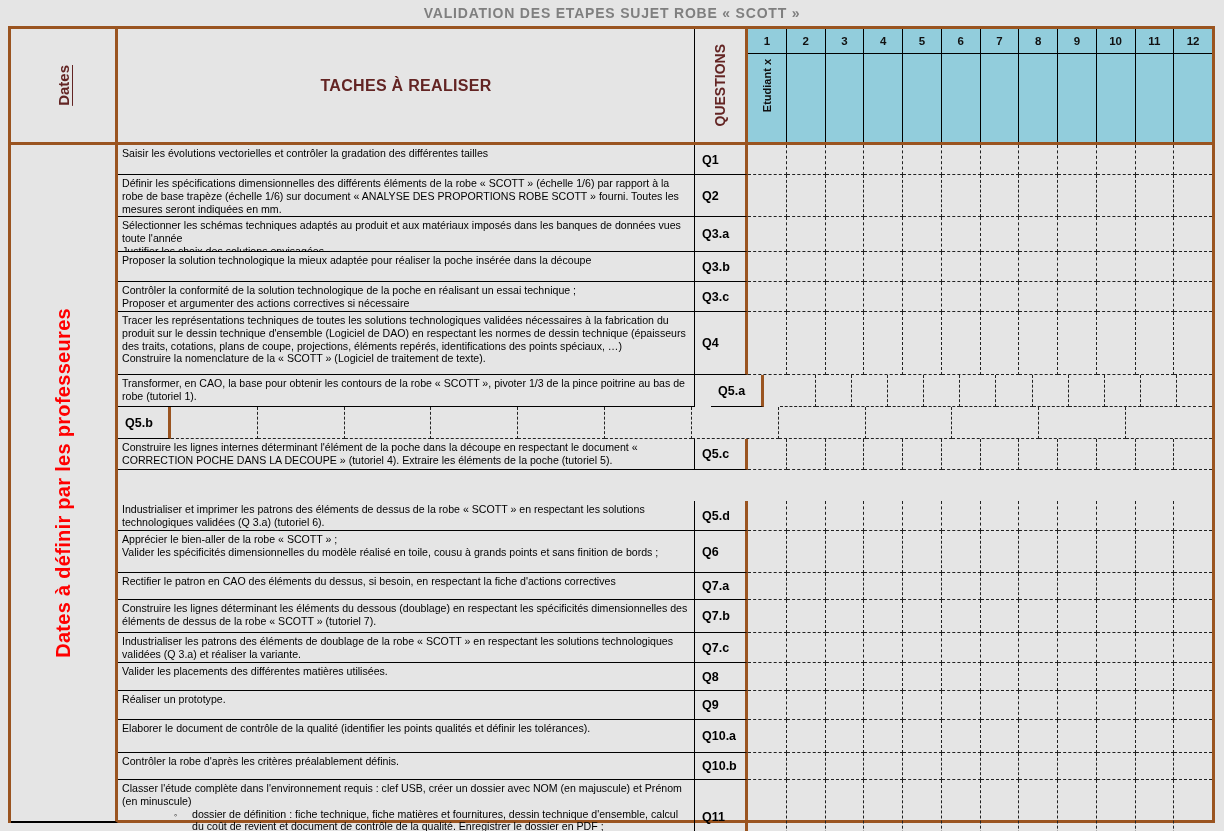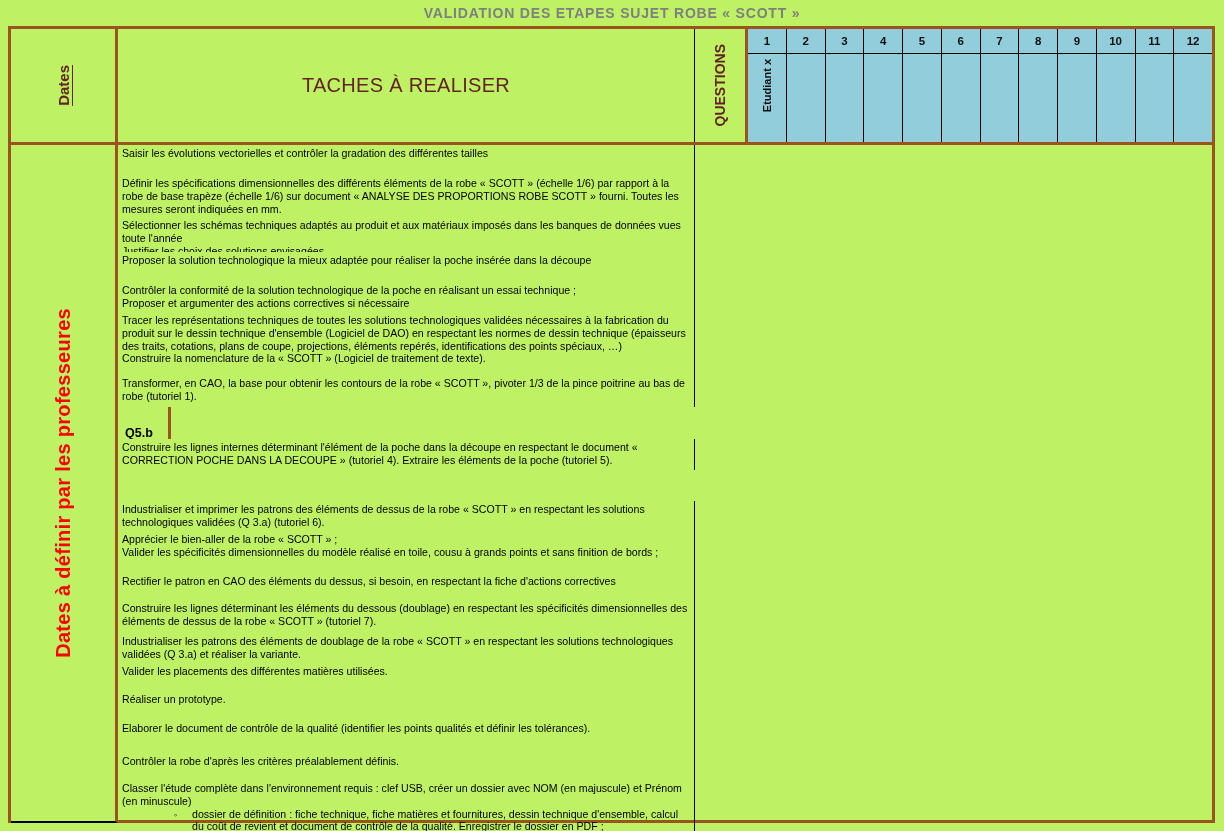--- a/index.html
+++ b/index.html
@@ -1,47 +1,47 @@
 <!DOCTYPE html>
 <html><head>
 <meta charset="utf-8">
 <style>
   html,body{margin:0;padding:0;background:#ffffff;width:1224px;height:831px;overflow:hidden;
     font-family:"Liberation Sans",sans-serif;-webkit-font-smoothing:antialiased;}
-  .page{position:relative;width:1224px;height:831px;background:#bef264;}
+  .page{position:relative;width:1224px;height:831px;background:#e5e5e5;}
   .title{position:absolute;top:5px;left:0;width:100%;text-align:center;
     color:#7F7F7F;font-weight:bold;font-size:14px;letter-spacing:.8px;}
   .table{position:absolute;left:8px;top:26px;width:1207px;height:797px;box-sizing:border-box;
     border:3px solid #9A5420;border-bottom:none;display:flex;}
   
   .col-dates{width:104px;flex:0 0 104px;border-right:3px solid #9A5420;display:flex;flex-direction:column;
     box-sizing:content-box;border-bottom:2px solid #000;height:calc(100% - 2px);}
   .dates-header{height:113px;flex:0 0 113px;border-bottom:3px solid #9A5420;display:flex;align-items:center;justify-content:center;}
   .dates-body{flex:1;display:flex;align-items:center;justify-content:center;}
   .vtext{writing-mode:vertical-rl;transform:rotate(180deg);white-space:nowrap;}
   .dates-label{color:#632423;font-weight:bold;font-size:15px;text-decoration:underline;}
   .red-note{color:#FF0000;font-weight:bold;font-size:20px;letter-spacing:.3px;}
   
   .col-main{flex:1;display:flex;flex-direction:column;border-bottom:3px solid #9A5420;box-sizing:content-box;height:calc(100% - 3px);}
   .main-header{height:113px;flex:0 0 113px;border-bottom:3px solid #9A5420;display:flex;}
   .head-task{width:577px;flex:0 0 577px;border-right:1px solid #000;box-sizing:border-box;
-    display:flex;align-items:center;justify-content:center;color:#632423;font-weight:normal;font-size:20px;letter-spacing:.3px;}
+    display:flex;align-items:center;justify-content:center;color:#632423;font-weight:bold;font-size:16px;letter-spacing:.3px;}
   .head-q{width:53px;flex:0 0 53px;border-right:3px solid #9A5420;box-sizing:border-box;
     display:flex;align-items:center;justify-content:center;}
   .q-label{color:#632423;font-weight:bold;font-size:14px;}
   .head-grid{flex:1;display:flex;background:#92CDDC;}
   .gcol{flex:1;display:flex;flex-direction:column;border-right:1px solid #000;box-sizing:border-box;}
   .gcol:last-child{border-right:none;}
   .gnum{height:24px;flex:0 0 24px;border-bottom:1px solid #000;display:flex;align-items:center;justify-content:center;
     font-weight:bold;font-size:11.5px;color:#111;}
   .gblue{flex:1;display:flex;justify-content:center;align-items:flex-start;padding-top:5px;}
   .student{font-weight:bold;font-size:11px;color:#111;}
   
   .rows{flex:1;display:flex;flex-direction:column;}
-  .row{display:flex;box-sizing:border-box;overflow:hidden;flex-direction:column;}
+  .row{display:flex;box-sizing:border-box;overflow:hidden;}
   .cell-task{width:577px;flex:0 0 577px;box-sizing:border-box;border-right:1px solid #000;border-bottom:1px solid #000;
     padding:2px 5px 1px 4px;font-size:10.6px;line-height:12.8px;color:#000;overflow:hidden;}
   .cell-q{width:53px;flex:0 0 53px;box-sizing:border-box;border-right:3px solid #9A5420;border-bottom:1px solid #000;
     display:flex;align-items:center;font-weight:bold;font-size:12.5px;color:#000;padding-left:7px;}
   .cell-grid{flex:1;display:flex;}
   .gcell{flex:1;box-sizing:border-box;border-right:1px dashed #222;border-bottom:1px dashed #222;}
   .gcell:last-child{border-right:none;}
   .row:last-child .cell-task,.row:last-child .cell-q{border-bottom:none;}
   .row:last-child .gcell{border-bottom:none;}
   .tline{margin:0;}
@@ -421,21 +421,21 @@
               <div class="gcell"></div>
               <div class="gcell"></div>
               <div class="gcell"></div>
               <div class="gcell"></div>
               <div class="gcell"></div>
               <div class="gcell"></div>
               <div class="gcell"></div>
               <div class="gcell"></div>
             </div>
           </div>
-          <div class="row" style="height: 29px; gap: 32px;">
+          <div class="row" style="height: 29px;">
             <div class="cell-task">
               <div class="tline">Réaliser un prototype.</div>
             </div>
             <div class="cell-q">Q9</div>
             <div class="cell-grid">
               <div class="gcell"></div>
               <div class="gcell"></div>
               <div class="gcell"></div>
               <div class="gcell"></div>
               <div class="gcell"></div>

